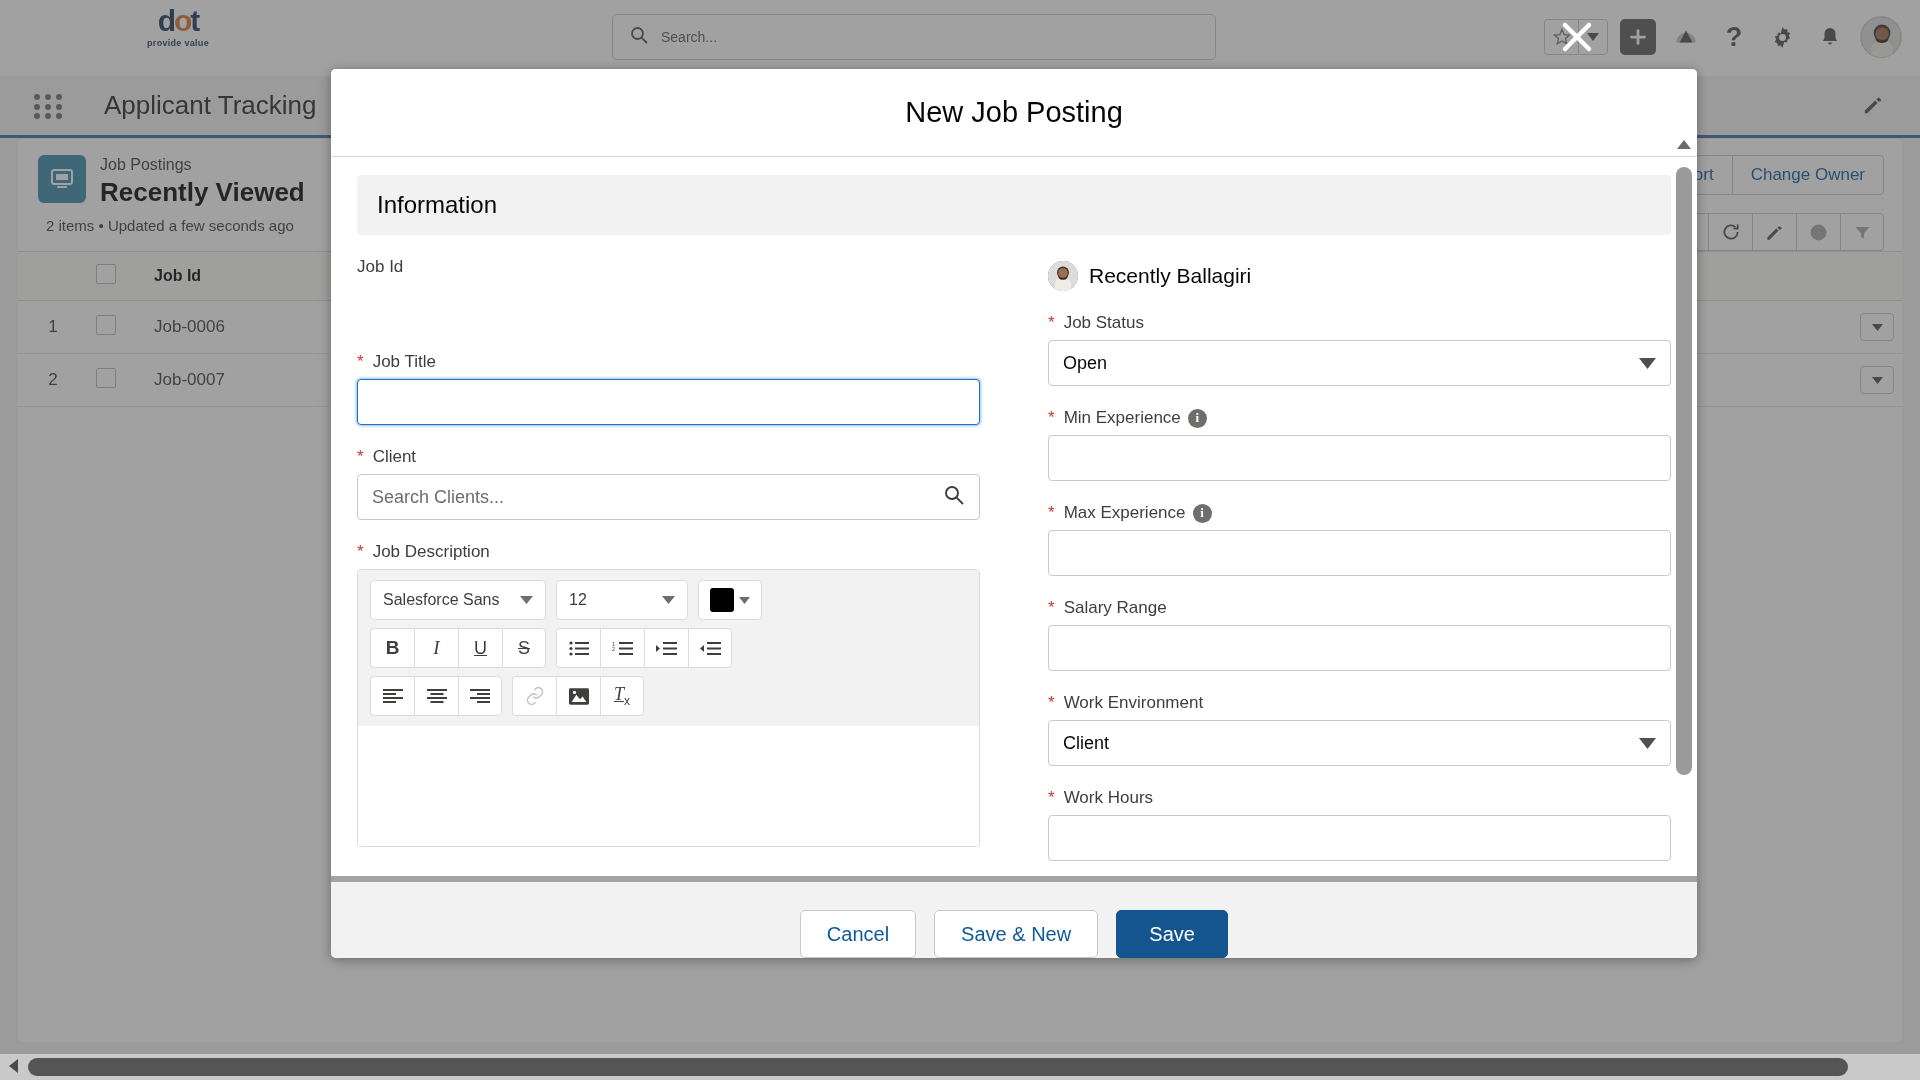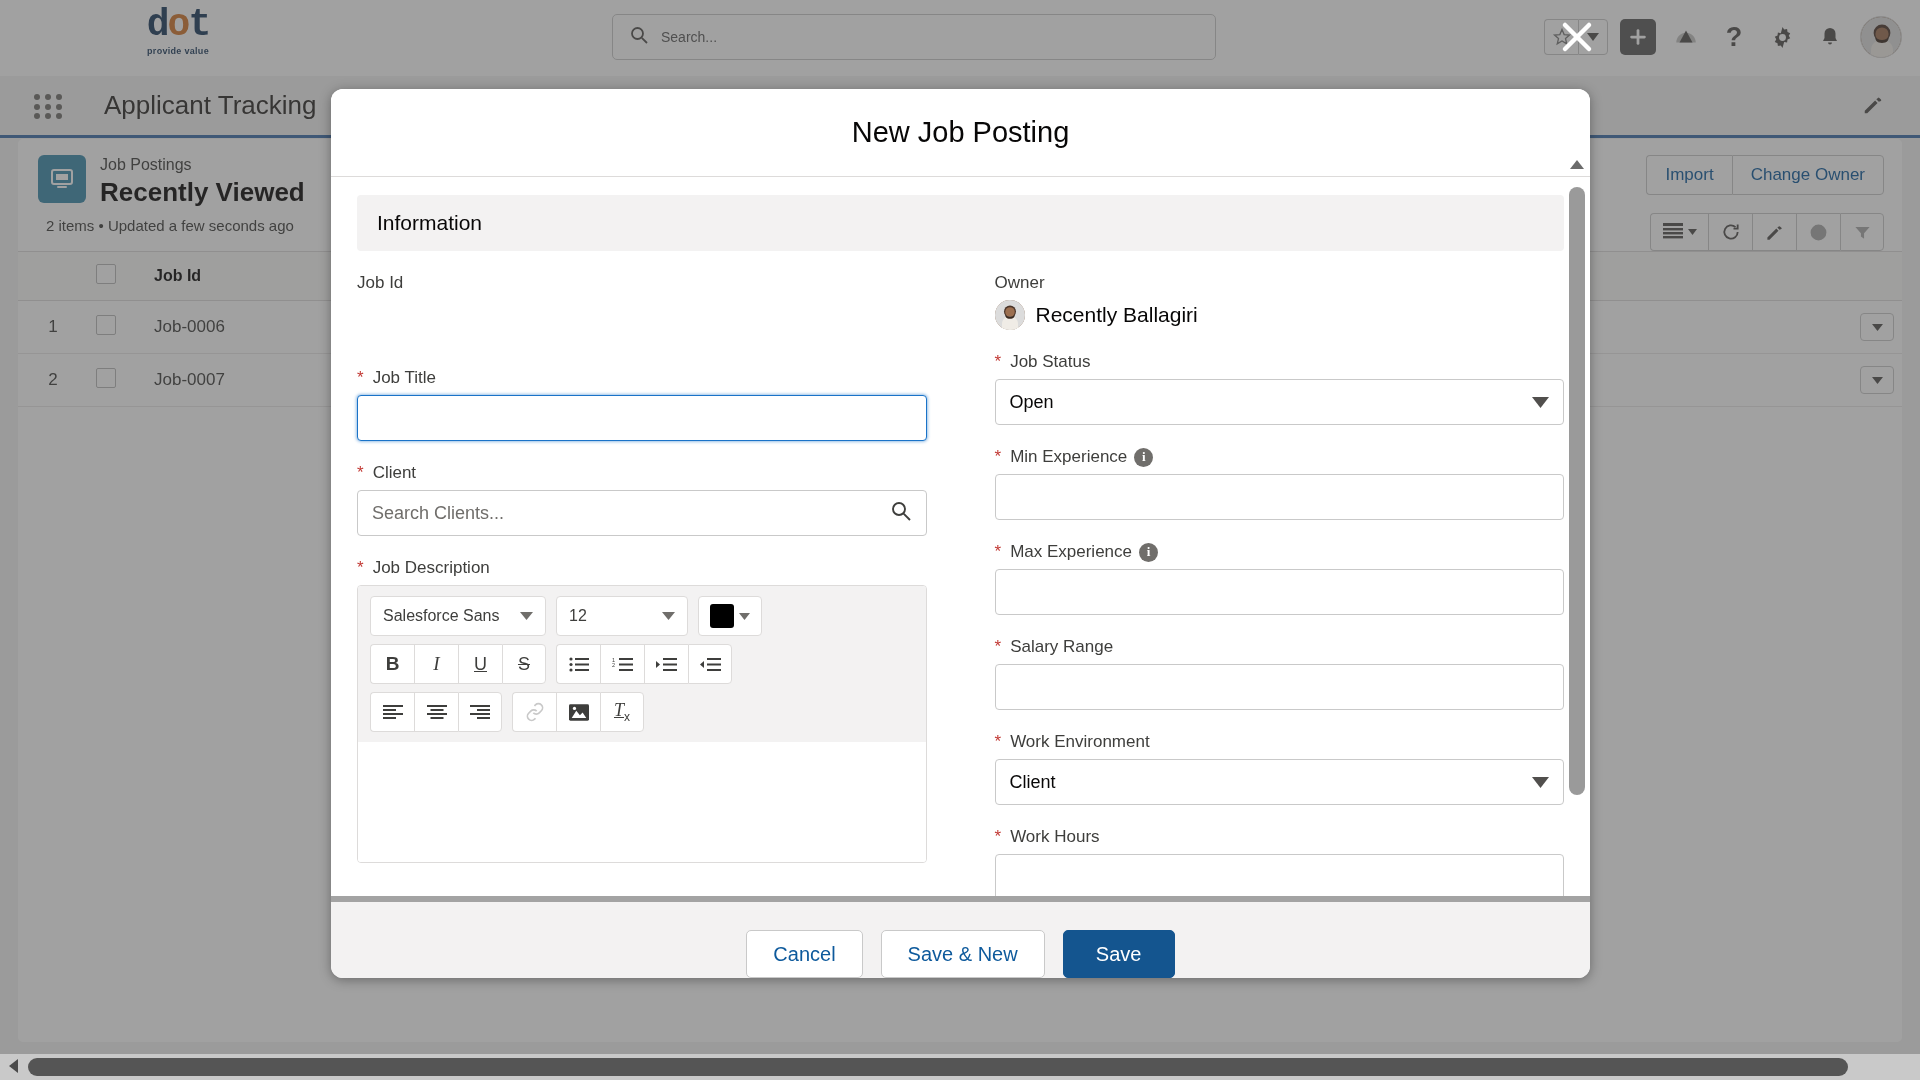--- a/index.html
+++ b/index.html
@@ -25,23 +25,22 @@
   .global-header {
     position: absolute; top: 0; left: 0; right: 0; height: 76px;
     background: #ffffff;
     display: flex; align-items: center;
   }
   .brand-logo {
     position: absolute; left: 132px; top: 6px;
     width: 92px; text-align: center;
   }
   .brand-logo .logo-mark {
-    font-size: 38px; font-weight: bold; letter-spacing: -2px;
+    font-size: 30px; font-weight: bold; letter-spacing: -2px;
     line-height: 1;
-    font-family: Liberation Mono, monospace;
   }
   .logo-d { color: #1b3a5c; }
   .logo-o { color: #d2762c; }
   .logo-t { color: #1b3a5c; }
   .brand-logo .logo-tag {
     font-size: 9px; color: #1b3a5c; font-weight: bold;
     letter-spacing: .3px; margin-top: 2px;
   }
 
   .global-search {
@@ -183,39 +182,39 @@
   }
 
   
   .modal-close-x {
     position: absolute; left: 1558px; top: 18px;
     width: 38px; height: 38px; z-index: 120;
     display: flex; align-items: center; justify-content: center;
   }
   .modal {
     position: absolute; left: 331px; top: 69px;
-    width: 1259px; height: 889px; z-index: 100;
-    background: #fff; border-radius: 12px;
+    width: 1366px; height: 889px; z-index: 100;
+    background: #fff; border-radius: 5px;
     box-shadow: 0 2px 12px rgba(0,0,0,.35);
-    display: flex; flex-direction: column; overflow: hidden; margin-top: 20px;
+    display: flex; flex-direction: column; overflow: hidden;
   }
   .modal-header {
     height: 88px; flex: none; border-bottom: 1px solid #dddbda;
     display: flex; align-items: center; justify-content: center;
     position: relative; background: #fff;
   }
   .modal-title { font-size: 29px; color: #080707; }
 
   .modal-body {
     flex: 1; background: #fff; position: relative;
     padding: 18px 26px 0 26px; overflow: hidden;
   }
   .section-header {
     background: #f3f2f2; border-radius: 4px;
-    padding: 16px 20px; font-size: 21px; color: #080707;
+    padding: 16px 20px; font-size: 24px; color: #080707;
     margin-bottom: 22px;
   }
   .form-grid {
     display: grid; grid-template-columns: 1fr 1fr;
     column-gap: 68px;
   }
   .field { margin-bottom: 22px; }
   .field-label {
     font-size: 17px; color: #3e3e3c; margin-bottom: 7px;
     display: flex; align-items: center; gap: 7px;
@@ -704,23 +703,20 @@
               </div>
             </div>
             <div class="rte-body"></div>
           </div>
         </div>
       </div>
 
       <div>
 
         <div class="field">
-          <div class="field-label">
-            <span>Owner</span>
-          </div>
           <div class="owner-row">
             <div class="owner-avatar">
               <svg width="30" height="30" viewBox="0 0 30 30">
                 <rect width="30" height="30" fill="#dcdcdc"></rect>
                 <circle cx="15" cy="11.5" r="6" fill="#4a352a"></circle>
                 <circle cx="15" cy="12" r="4.8" fill="#9c6f50"></circle>
                 <path d="M15 16.5c-5 0-8 3.2-8 7.2V30h16v-6.3c0-4-3-7.2-8-7.2z" fill="#f0ece6"></path>
                 <path d="M10.3 14.4c1.1 2.9 8.3 2.9 9.4 0 .4 2.2-1.1 4.3-4.7 4.3s-5.1-2.1-4.7-4.3z" fill="#3b2a20"></path>
               </svg>
             </div>

